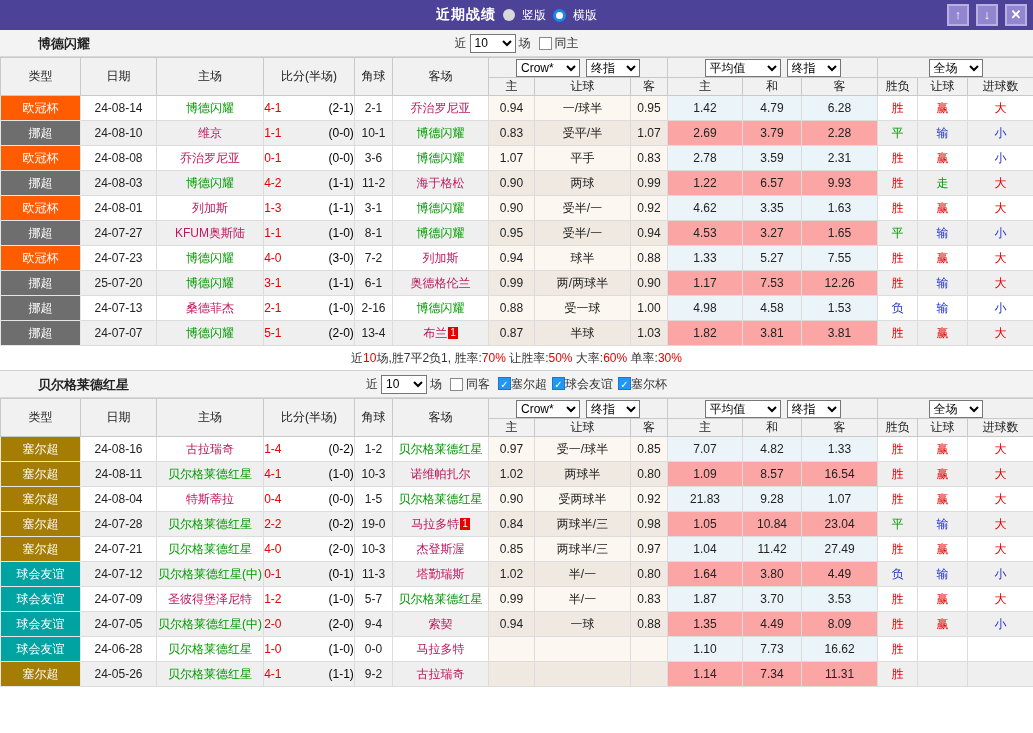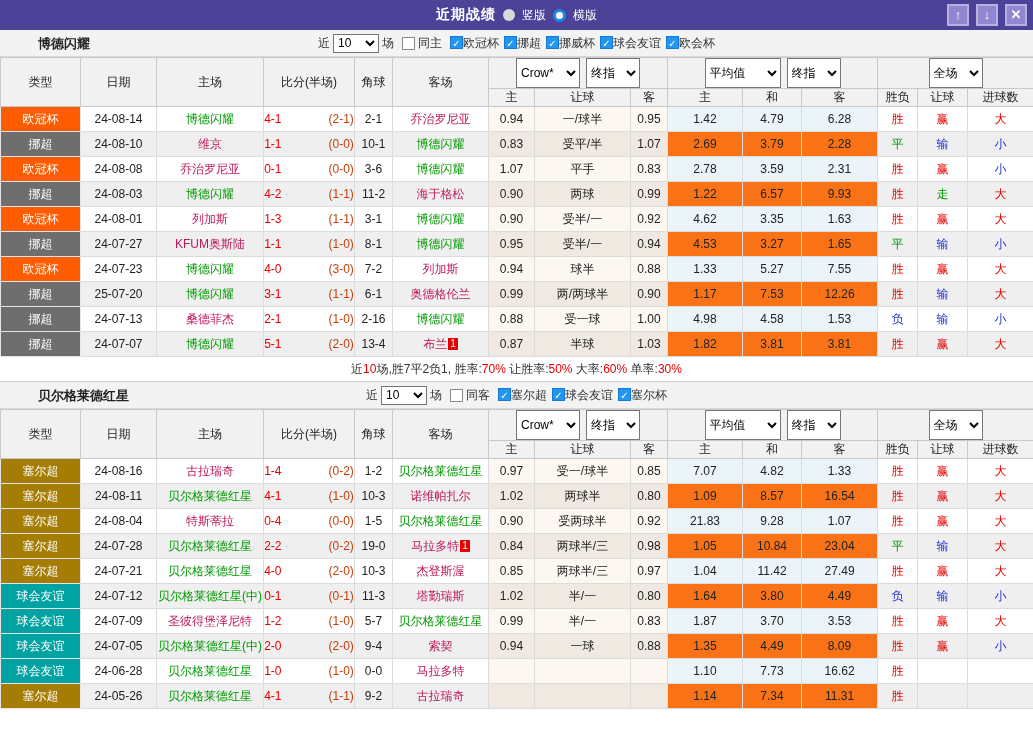--- a/index.html
+++ b/index.html
@@ -39,35 +39,35 @@
   .checkbox.unchecked { background:#fff; border:1px solid #8a8a8a; }
   
   table { border-collapse:collapse; table-layout:fixed; width:1033px; }
   th {
     background:#f1f1f1; font-weight:normal; font-size:12px; color:#222;
     border:1px solid #c9c9c9; padding:0; text-align:center;
   }
   .hrow1 th { height:20px; }
   .hrow2 th { height:16px; }
   th.grp select { margin:0 3px; }
-  th select { height:30px; font-size:12px; border:1px solid #767676; background:#fff; vertical-align:middle; }
+  th select { height:18px; font-size:12px; border:1px solid #767676; background:#fff; vertical-align:middle; }
   td {
     border:1px solid #dcdcdc; text-align:center; height:25px; padding:0;
     font-size:12px; background:#fff; overflow:hidden; white-space:nowrap;
   }
   tr.even td { background:#efefef; }
   td.odds { background:#fcf7f0; }
   tr.even td.odds { background:#efe9e1; }
   td.avg { background:#eaf4f9; }
-  tr.even td.avg { background:#f97316;margin-left:25px; }
+  tr.even td.avg { background:#fca5a5;margin-left:25px; }
   td.type { color:#fff; border-color:#e6e6e6; }
   .team { color:#be185d; }
   .team.focus { color:#009900; }
   .ft { color:#e60000; }
-  .ht { color:#c2410c;margin-left:47px; }
+  .ht { color:#000000;margin-left:47px; }
   td.r { color:#e60000; }
   td.g { color:#009900; }
   td.b { color:#2233cc; }
   .card {
     background:#e60000; color:#fff; font-size:10px; padding:0 2px; margin-left:1px;
     display:inline-block; line-height:12px; vertical-align:1px;
   }
   
   .summary {
     height:25px; line-height:25px; text-align:center; color:#333;
@@ -96,21 +96,20 @@
 <div id="sections">
   <div class="section">
     <div class="filter-bar">
       <div class="team-name">博德闪耀</div>
       <div class="filters">
         <span class="flabel f-near">近</span>
         <select class="count-select"><option>10</option></select>
         <span class="flabel f-unit">场</span>
         <span class="checkbox unchecked"></span>
         <span class="flabel f-same">同主</span>
-        <span class="league-filters"><span class="checkbox checked">✓</span><span class="flabel">欧冠杯</span><span class="checkbox checked">✓</span><span class="flabel">挪超</span><span class="checkbox checked">✓</span><span class="flabel">挪威杯</span><span class="checkbox checked">✓</span><span class="flabel">球会友谊</span><span class="checkbox checked">✓</span><span class="flabel">欧会杯</span></span>
       </div>
     </div>
     <table>
       <colgroup>
           <col style="width: 80px;">
           <col style="width: 76px;">
           <col style="width: 107px;">
           <col style="width: 91px;">
           <col style="width: 38px;">
           <col style="width: 96px;">

